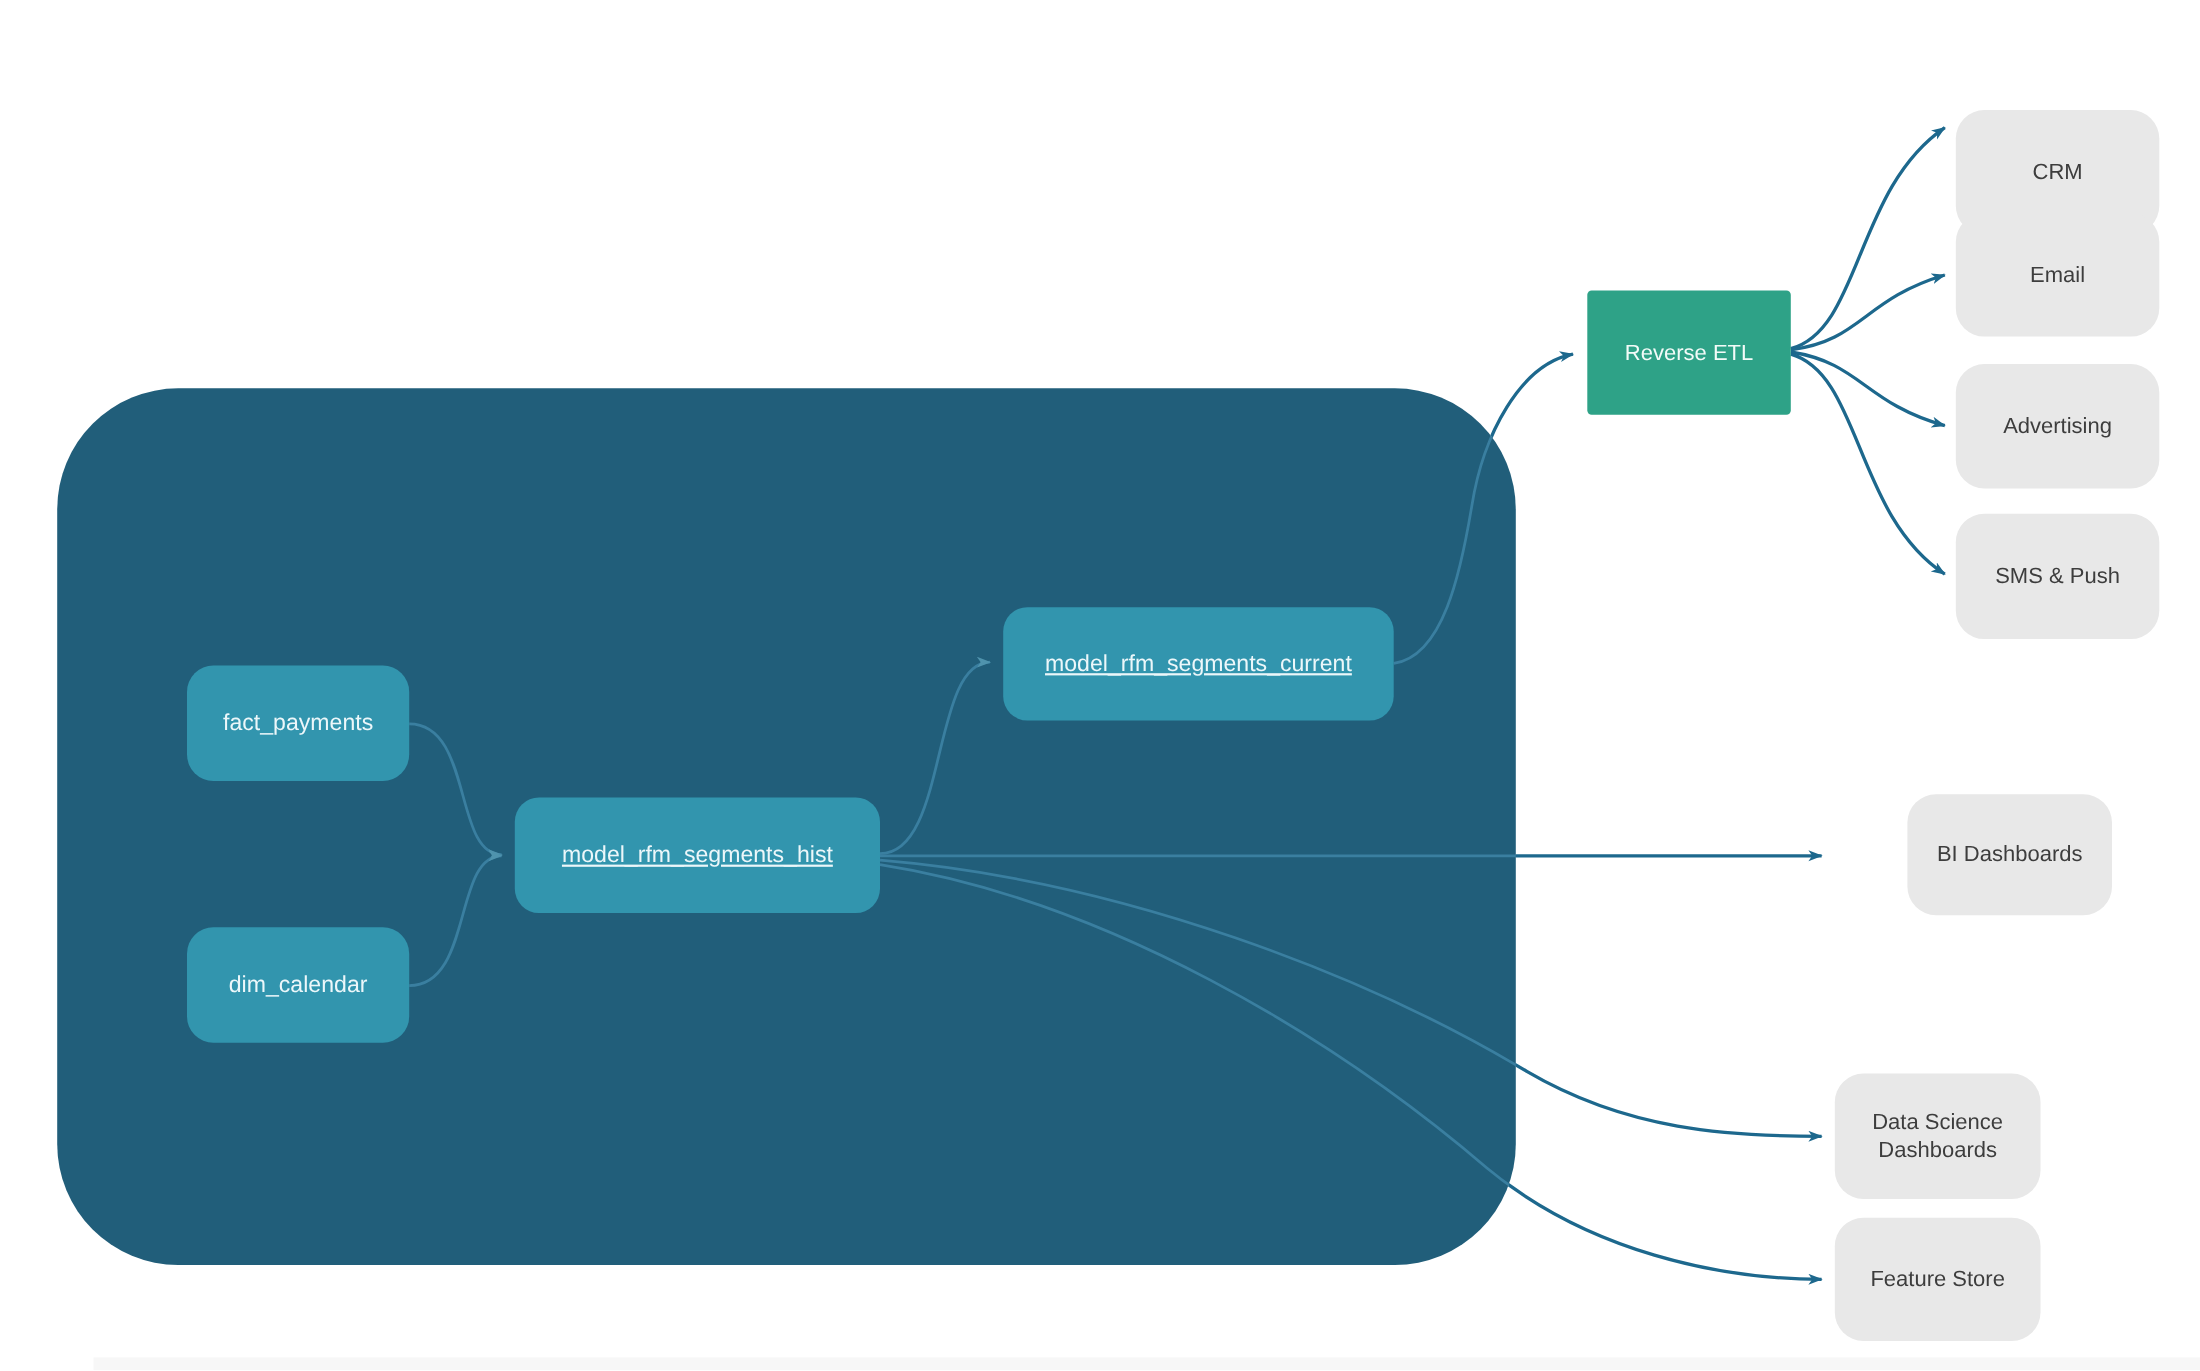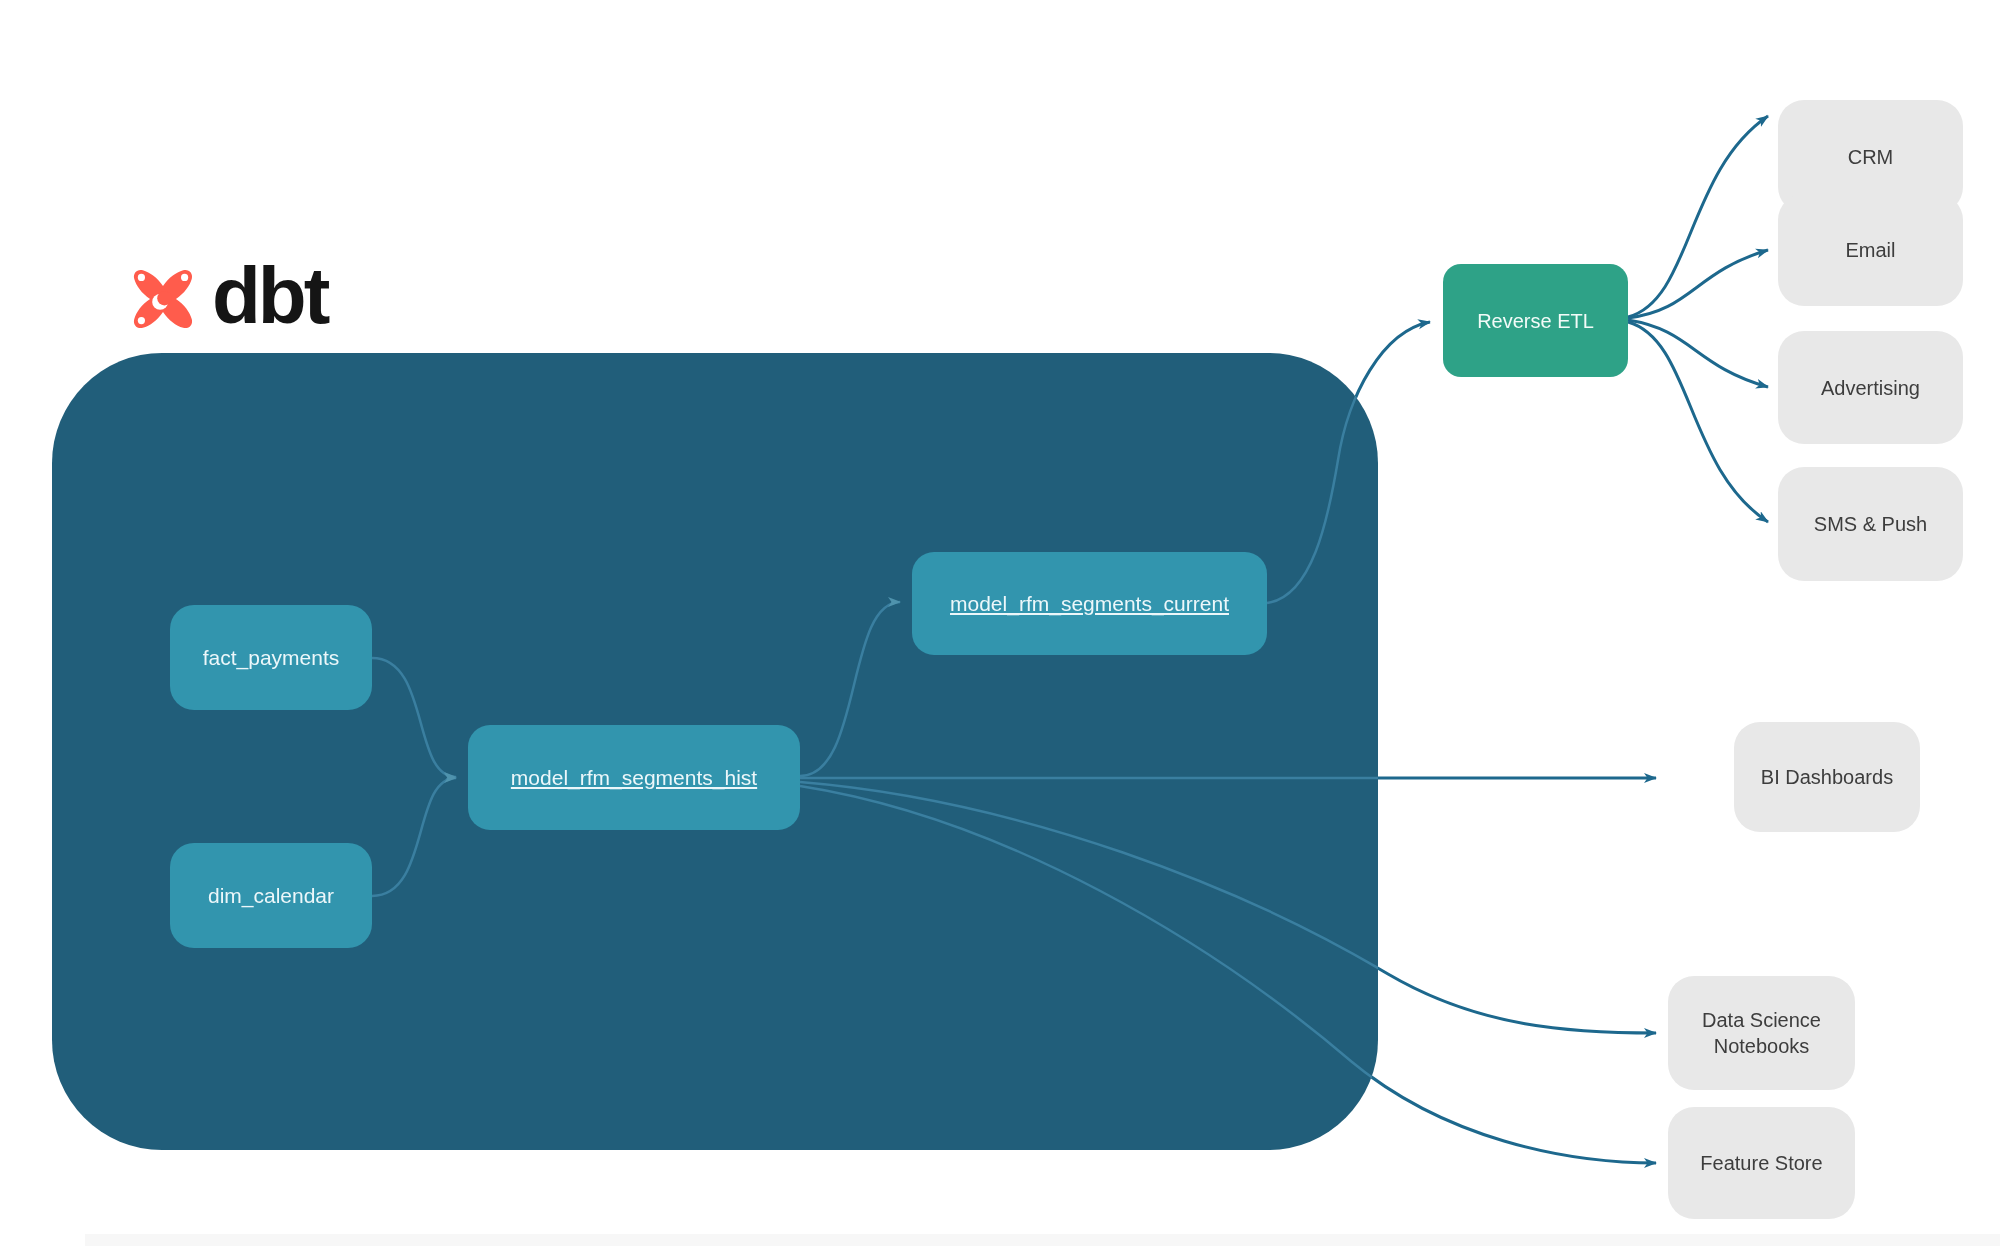--- a/index.html
+++ b/index.html
@@ -5,47 +5,32 @@
   html,body{margin:0;padding:0;background:#ffffff;}
   .canvas{position:relative;width:2000px;height:1246px;background:#ffffff;overflow:hidden;
           font-family:"Liberation Sans",sans-serif;}
   svg.diagram{position:absolute;left:0;top:0;}
   .edges-in{stroke:#3a7fa0;stroke-width:2.5;fill:none;marker-end:url(#arrow-in);}
   .edges-out{stroke:#1d688d;stroke-width:3;fill:none;marker-end:url(#arrow-out);}
   .node{position:absolute;display:flex;align-items:center;justify-content:center;
         text-align:center;box-sizing:border-box;padding:8px 14px;line-height:1.3;}
   .model{background:#3295ae;color:#ecf7fa;font-size:21px;border-radius:24px;}
   .model.big{border-radius:22px;text-decoration:underline;}
-  .etl{background:#2ea287;color:#f2fbf8;font-size:20px;border-radius:18px;}
+  .etl{background:#2ea287;color:#f2fbf8;font-size:20px;border-radius:4px;}
   .dest{background:#e8e8e8;color:#3d3d3d;font-size:20px;border-radius:26px;}
   .logo{position:absolute;left:127px;top:256px;display:flex;align-items:center;gap:13px;}
   .logo .wordmark{font-size:80px;font-weight:bold;letter-spacing:-3px;color:#151515;line-height:1;
                   padding-bottom:6px;}
   .bottom-strip{position:absolute;left:85px;top:1234px;width:1915px;height:12px;background:#f7f7f7;}
 </style>
 </head>
 <body>
 
 <div class="canvas">
 
-  <div class="logo">
-    <svg width="72" height="74" viewBox="0 0 100 100">
-      <path fill="#ff5c4c" d="M50 32
-        C42 20 32 13 22 10 C14 8 8 14 10 22 C13 32 20 42 32 50
-        C20 58 13 68 10 78 C8 86 14 92 22 90 C32 87 42 80 50 68
-        C58 80 68 87 78 90 C86 92 92 86 90 78 C87 68 80 58 68 50
-        C80 42 87 32 90 22 C92 14 86 8 78 10 C68 13 58 20 50 32 Z"></path>
-      <circle cx="20" cy="20" r="5" fill="#ffffff"></circle>
-      <circle cx="80" cy="20" r="5" fill="#ffffff"></circle>
-      <circle cx="20" cy="80" r="5" fill="#ffffff"></circle>
-      <circle cx="46" cy="54" r="11" fill="#ffffff"></circle>
-      <circle cx="52" cy="49" r="10" fill="#ff5c4c"></circle>
-    </svg>
-    <div class="wordmark">dbt</div>
-  </div>
 
   <svg class="diagram" width="2000" height="1246" viewBox="0 0 2000 1246">
     <defs>
       <clipPath id="inside">
         <rect x="52" y="353" width="1326" height="797" rx="110" ry="110"></rect>
       </clipPath>
       <mask id="outside">
         <rect x="0" y="0" width="2000" height="1246" fill="#ffffff"></rect>
         <rect x="52" y="353" width="1326" height="797" rx="110" ry="110" fill="#000000"></rect>
       </mask>
@@ -106,20 +91,20 @@
   <div class="node dest" style="left:1778px;top:331px;width:185px;height:113px;">
     <span>Advertising</span>
   </div>
   <div class="node dest" style="left:1778px;top:467px;width:185px;height:114px;">
     <span>SMS &amp; Push</span>
   </div>
   <div class="node dest" style="left:1734px;top:722px;width:186px;height:110px;">
     <span>BI Dashboards</span>
   </div>
   <div class="node dest" style="left:1668px;top:976px;width:187px;height:114px;">
-    <span>Data Science Notebooks</span>
+    <span>Data Science Dashboards</span>
   </div>
   <div class="node dest" style="left:1668px;top:1107px;width:187px;height:112px;">
     <span>Feature Store</span>
   </div>
 
   <div class="bottom-strip"></div>
 </div>
 
 </body></html>

